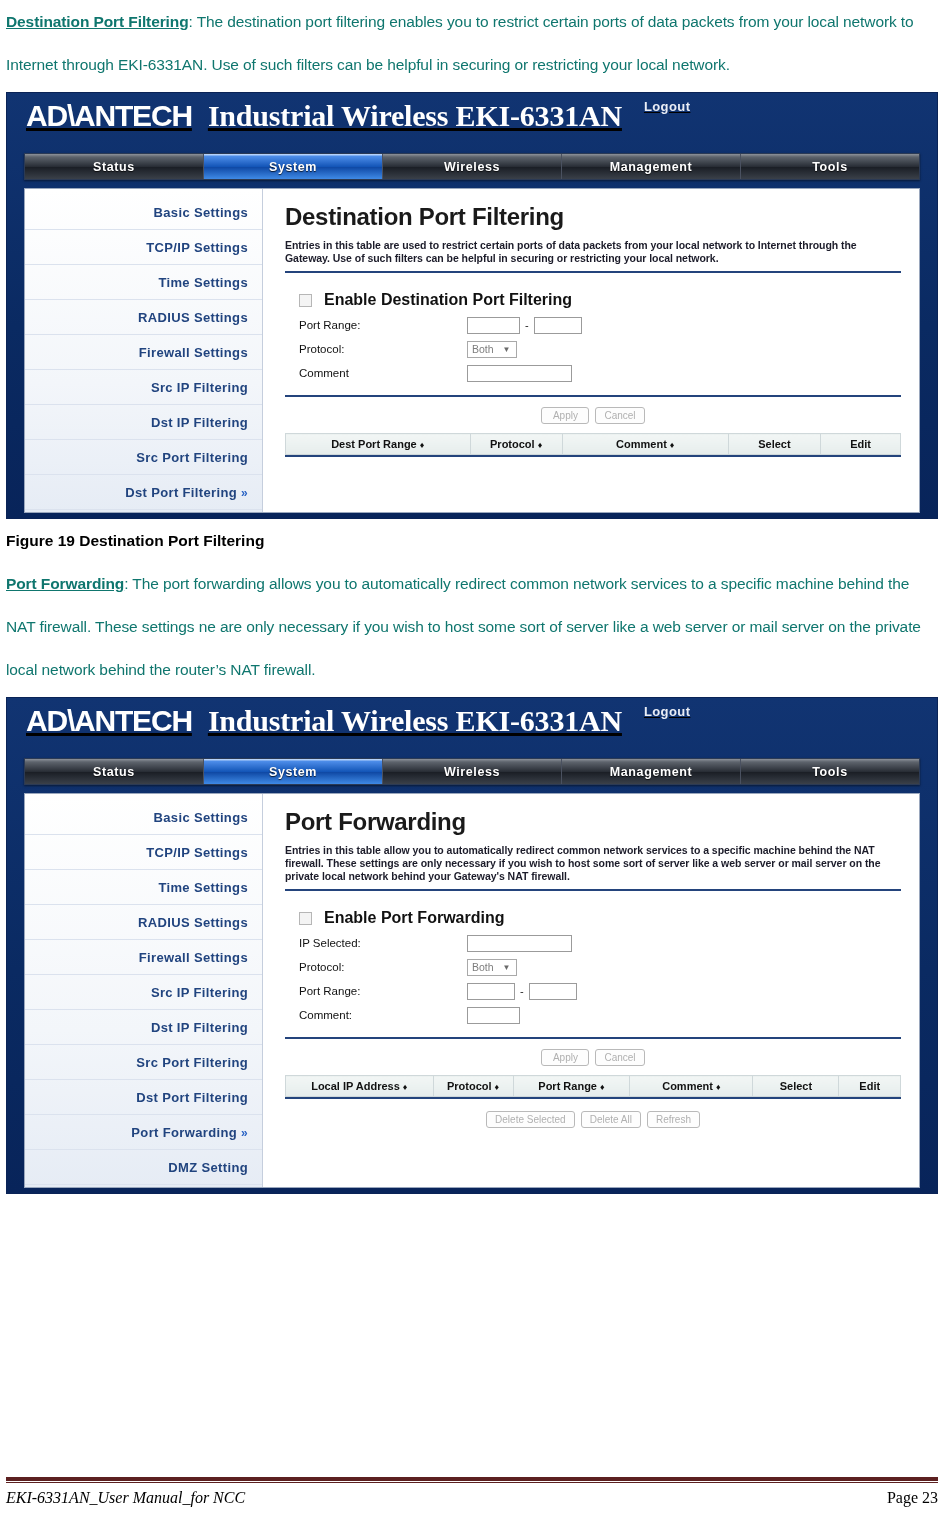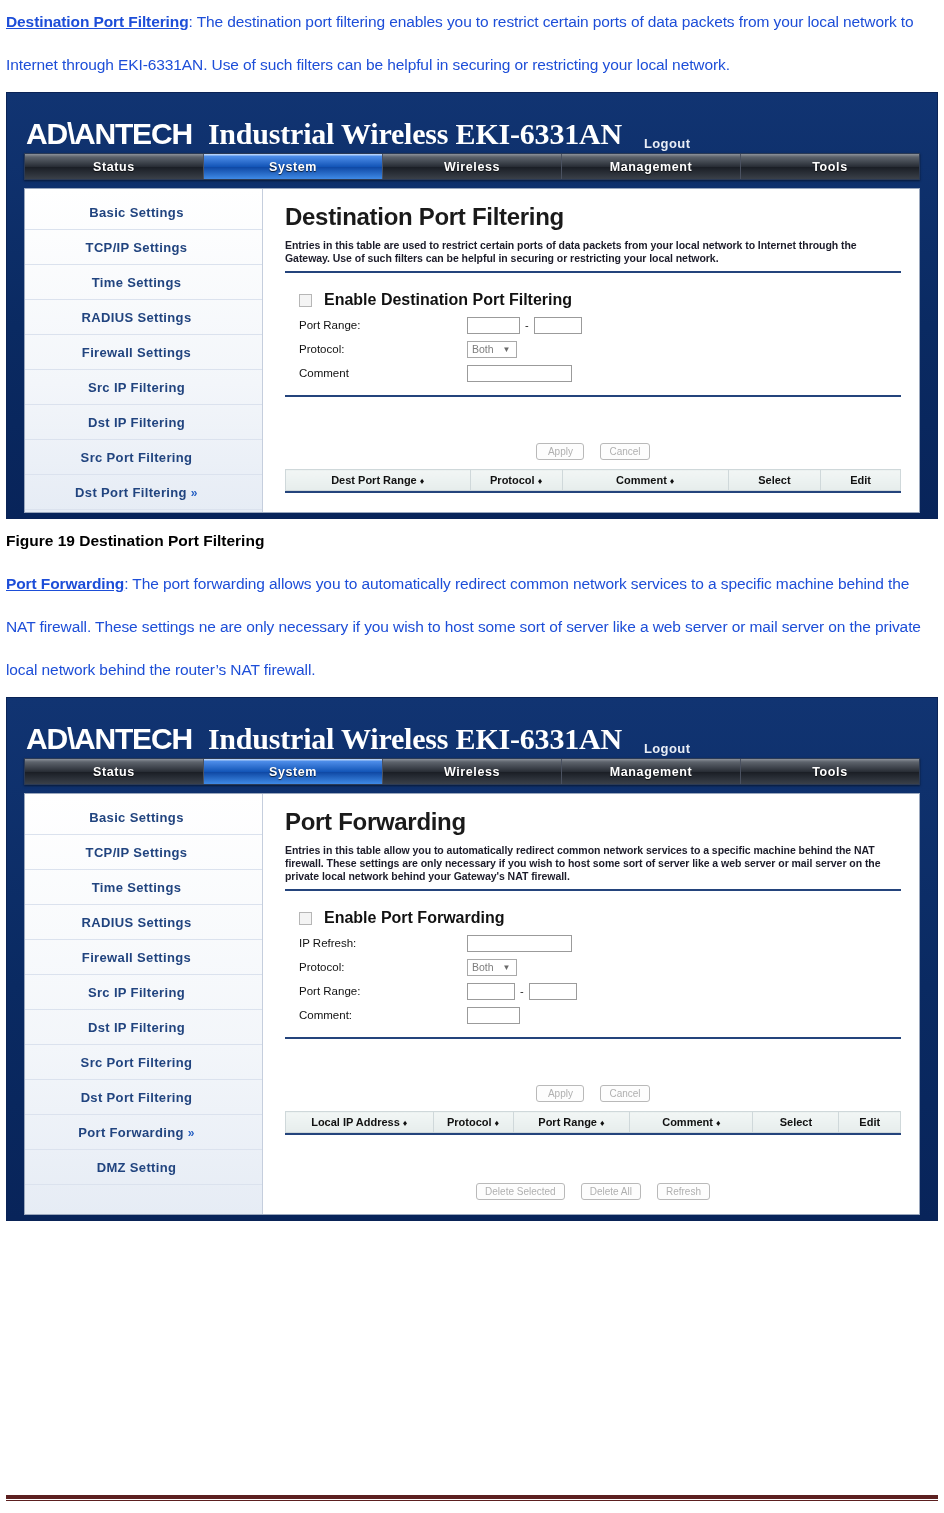--- a/index.html
+++ b/index.html
@@ -14,21 +14,21 @@
     overflow: hidden;
   }
 
   .page { position: relative; width: 944px; height: 1513px; padding: 0 6px; }
 
   
   .doc-para {
     font-family: "Liberation Sans", sans-serif;
     font-size: 15.5px;
     line-height: 43px;
-    color: #1d4ed8;
+    color: #0f766e;
     margin: 0;
     letter-spacing: -0.1px;
   }
   .doc-para .lead { font-weight: bold; text-decoration: underline; }
 
   .fig-caption {
     font-family: "Liberation Sans", sans-serif;
     font-size: 15.5px;
     font-weight: bold;
     line-height: 43px;
@@ -40,23 +40,24 @@
     background: #0d2f6b;
     background: linear-gradient(180deg,#113472 0%, #0a2a62 55%, #08245a 100%);
     border: 1px solid #0a2356;
     padding: 6px 7px 5px 7px;
     position: relative;
   }
 
   .shot-brandbar {
     height: 52px;
     display: flex;
-    align-items: flex-end;
+    align-items: flex-start;
     padding-left: 12px;
     background: transparent;
+    text-decoration: underline;
   }
   .brand-logo {
     font-family: "Liberation Sans", sans-serif;
     font-weight: bold;
     font-size: 30px;
     letter-spacing: -1.2px;
     color: #ffffff;
     white-space: nowrap;
   }
   .brand-title {
@@ -117,21 +118,21 @@
   .side {
     width: 238px;
     flex: 0 0 238px;
     background: linear-gradient(180deg,#ffffff 0%, #f3f6fa 60%, #e6ecf5 100%);
     border-right: 1px solid #c5cedd;
     padding: 6px 0 2px 0;
   }
   .side-item {
     height: 35px;
     line-height: 35px;
-    text-align: center;
+    text-align: right;
     padding-right: 14px;
     font-size: 13px;
     font-weight: bold;
     color: #21447f;
     letter-spacing: 0.35px;
     border-bottom: 1px solid #dbe2ee;
     white-space: nowrap;
   }
   .side-item:last-child { border-bottom: 1px solid #dbe2ee; }
   .side-item .chev { color: #2a63c4; font-size: 12px; margin-left: 4px; }
@@ -203,23 +204,22 @@
     display: inline-flex;
     align-items: center;
     padding: 0 4px;
     gap: 9px;
   }
   .sel .arrow { font-size: 8px; color: #6a6a6a; }
 
   .btn-row {
     display: flex;
     justify-content: center;
-    gap: 16px;
+    gap: 6px;
     padding: 10px 0 9px 0;
-    margin-top: 36px;
   }
   .btn {
     min-width: 48px;
     height: 17px;
     border: 1px solid #b9b9b9;
     border-radius: 3px;
     background: #fdfdfd;
     font-size: 10px;
     color: #b0b0b0;
     display: inline-flex;
@@ -410,21 +410,21 @@
         <div class="main-title">Port Forwarding</div>
         <p class="main-desc">Entries in this table allow you to automatically redirect common network services to a specific machine behind the NAT firewall. These settings are only necessary if you wish to host some sort of server like a web server or mail server on the private local network behind your Gateway's NAT firewall.</p>
         <hr class="rule-thick">
 
         <div class="form-block">
           <div class="form-row chk-row">
             <span class="chkbox"></span>
             <span class="chk-label">Enable Port Forwarding</span>
           </div>
           <div class="form-row">
-            <span class="lbl">IP Refresh:</span>
+            <span class="lbl">IP Selected:</span>
             <span class="txt w-lg"></span>
           </div>
           <div class="form-row">
             <span class="lbl">Protocol:</span>
             <span class="sel">
               <span>Both</span>
               <span class="arrow">▼</span>
             </span>
           </div>
           <div class="form-row">
@@ -465,15 +465,19 @@
           <span class="btn">Delete All</span>
           <span class="btn">Refresh</span>
         </div>
       </div>
     </div>
   </div>
 
 
   <div class="pg-footer">
     <div class="footer-rule"></div>
+    <div class="footer-line">
+      <span>EKI-6331AN_User Manual_for NCC</span>
+      <span class="footer-page">Page 23</span>
+    </div>
   </div>
 
 </div>
 
 </body></html>

